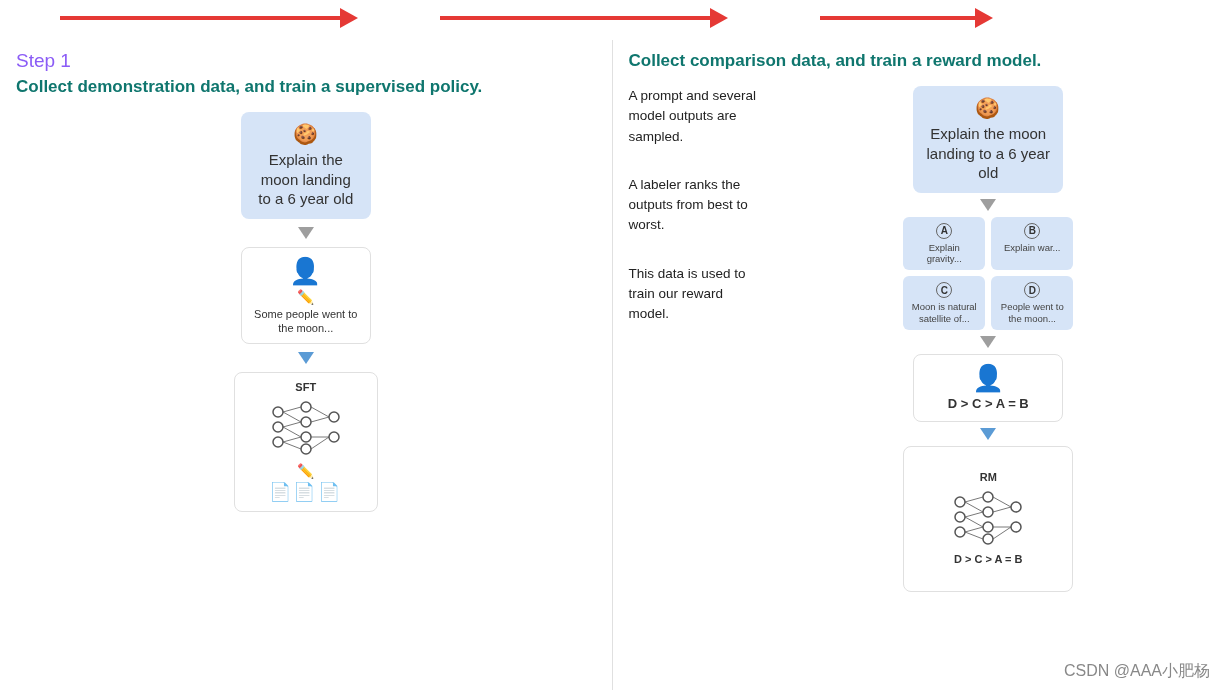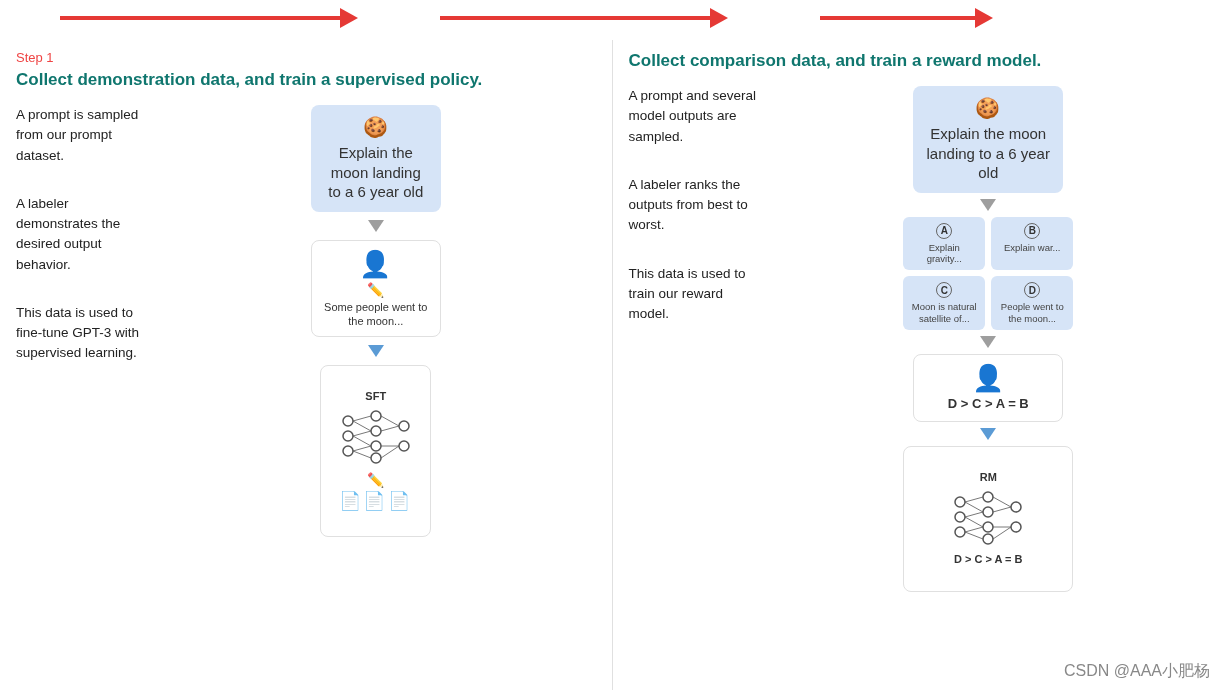--- a/index.html
+++ b/index.html
@@ -56,22 +56,22 @@
     }
 
     .col {
       flex: 1;
       padding: 10px 16px 10px 16px;
       border-right: 1px solid #e0e0e0;
     }
     .col:last-child { border-right: none; }
 
     .step-label {
-      font-size: 13px;
-      color: #ef4444;
+      font-size: 19px;
+      color: #8b5cf6;
       margin-bottom: 4px;
     }
 
     .step-title {
       font-size: 17px;
       font-weight: 800;
       color: #0f766e;
       line-height: 1.3;
       margin-bottom: 14px;
     }
@@ -170,23 +170,23 @@
       color: #333;
       text-align: center;
       line-height: 1.3;
     }
 
     
     .sft-box {
       background: #fff;
       border: 1px solid #e0e0e0;
       border-radius: 8px;
-      padding: 24px 12px;
-      text-align: center;
-      width: 111px;
+      padding: 8px 12px;
+      text-align: center;
+      width: 144px;
     }
 
     .sft-label {
       font-size: 11px;
       font-weight: 700;
       color: #333;
       margin-bottom: 4px;
     }
 
     .doc-icons {
@@ -322,25 +322,20 @@
     </div>
   </div>
 
   <div class="columns">
 
     <div class="col">
       <div class="step-label">Step 1</div>
       <div class="step-title">Collect demonstration data, and train a supervised policy.</div>
 
       <div class="col-body">
-        <div class="col-text">
-          <p>A prompt is sampled from our prompt dataset.</p>
-          <p>A labeler demonstrates the desired output behavior.</p>
-          <p>This data is used to fine-tune GPT-3 with supervised learning.</p>
-        </div>
 
         <div class="col-visuals">
 
           <div class="prompt-box">
             <div class="cookie-icon">🍪</div>
             <div class="prompt-text">Explain the moon landing to a 6 year old</div>
           </div>
 
           <div class="arrow-down"></div>
 

